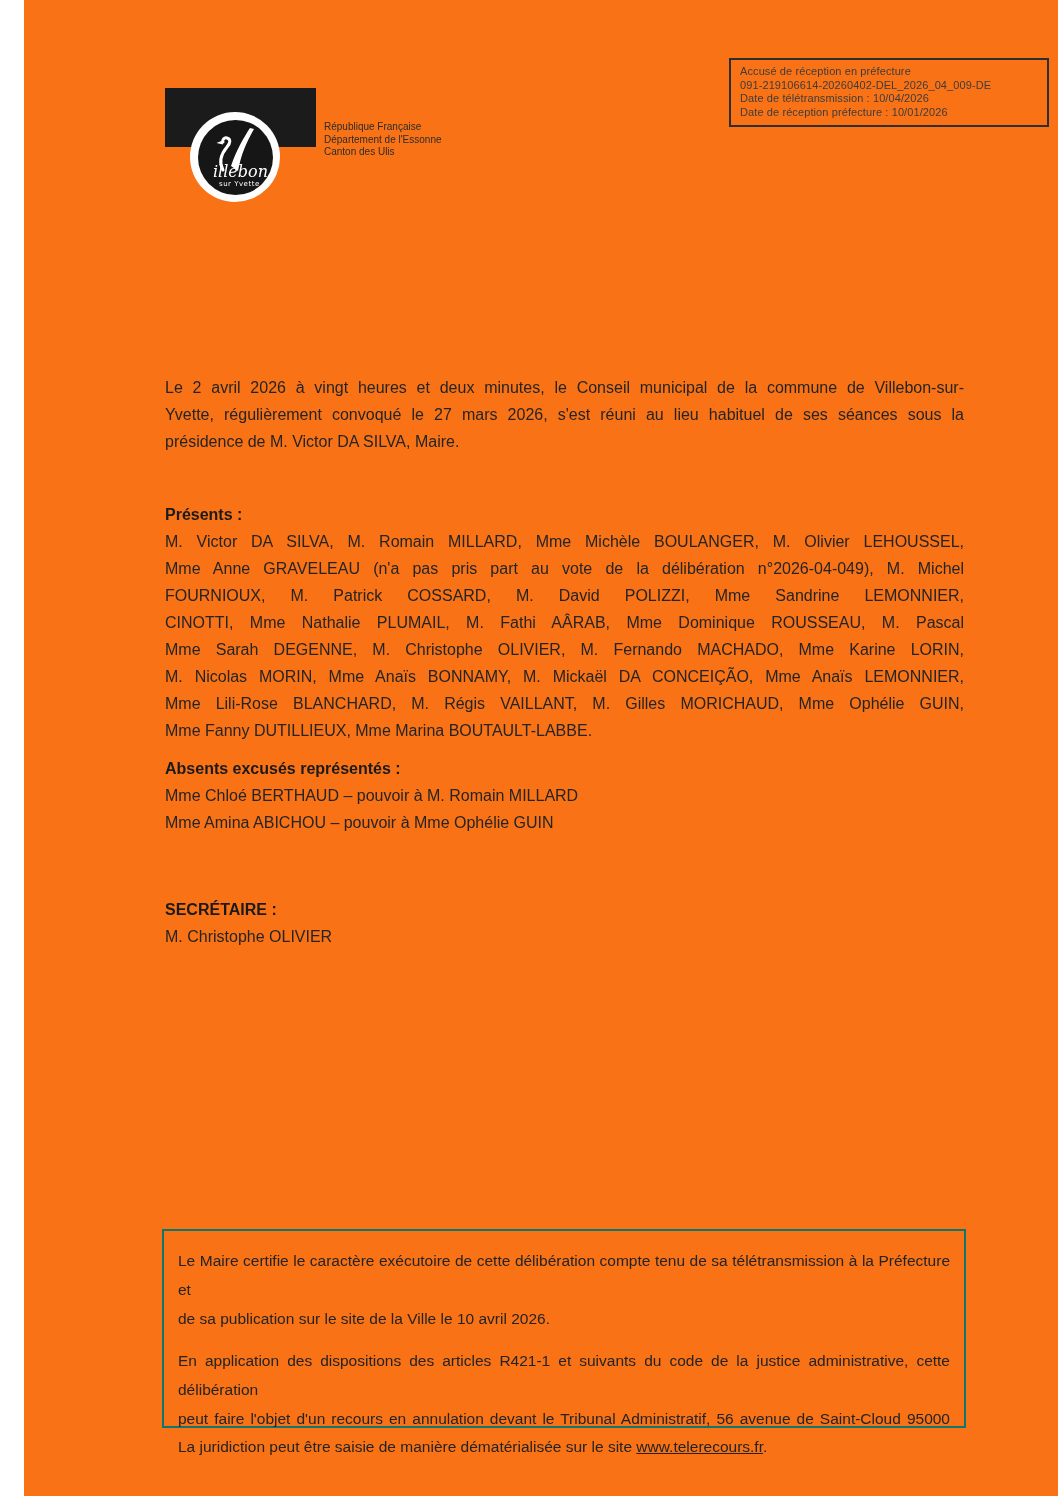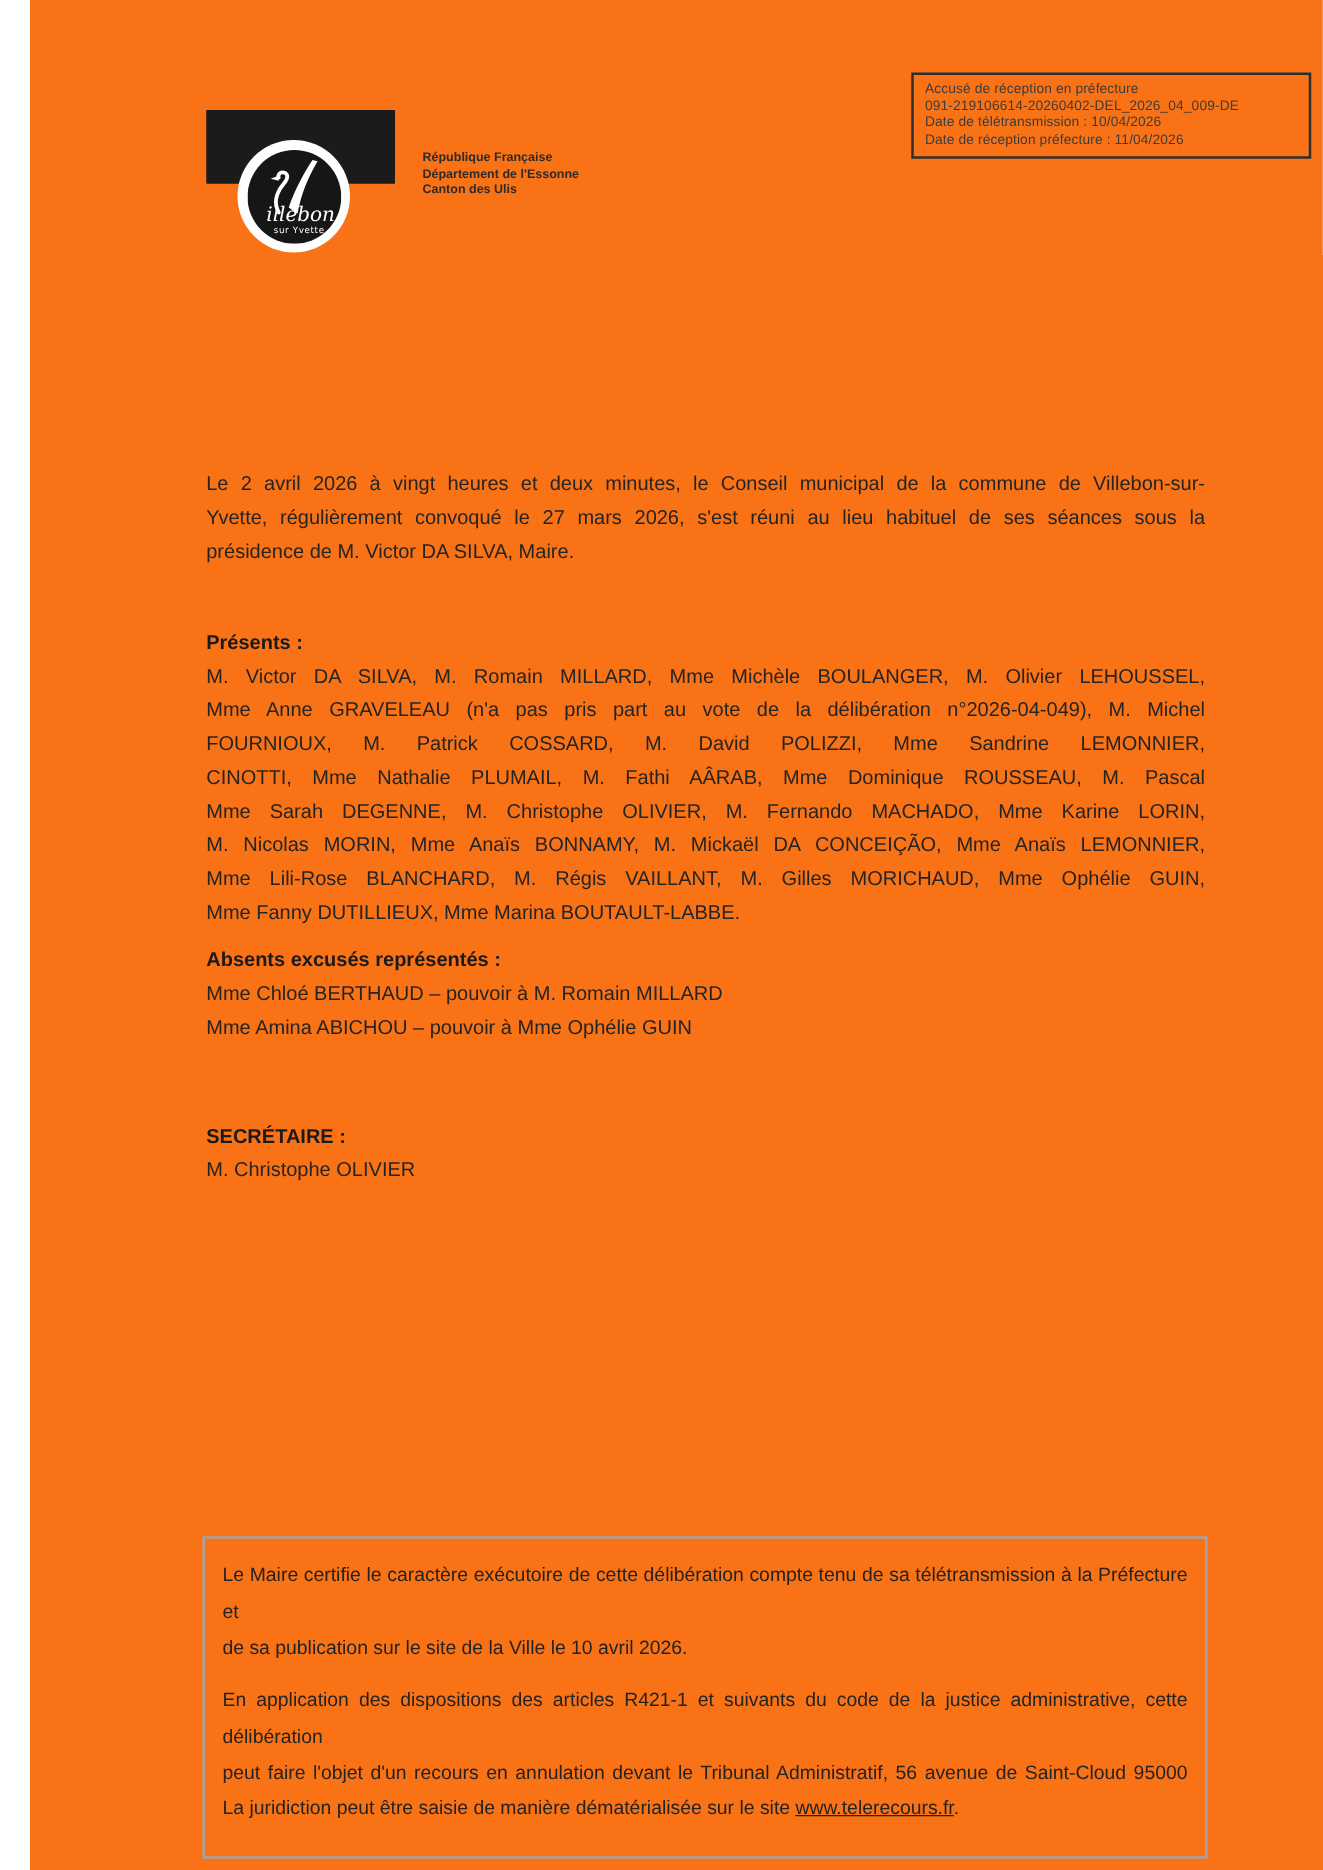--- a/index.html
+++ b/index.html
@@ -14,60 +14,60 @@
     position:absolute; left:705px; top:58px; width:320px; min-height:66px;
     border:2px solid #2e2e2e; padding:5px 9px 6px;
     font-size:11px; line-height:13.5px; color:#3c3c3c; letter-spacing:0.1px;
   }
 
   
   .logo-rect { position:absolute; left:141px; top:88px; width:151px; height:59px; background:#1b1b1b; z-index:1; }
   .logo-arch { position:absolute; left:166px; top:112px; width:90px; height:90px; border-radius:50%; background:#fefefe; z-index:2; }
   .logo-circle { position:absolute; left:174px; top:120px; width:75px; height:75px; z-index:3; }
   .authority {
-    position:absolute; left:314px; top:121px; z-index:4;
-    font-size:10px; font-weight:bold; line-height:12.5px; color:#2b2b2b;
+    position:absolute; left:300px; top:121px; z-index:4;
+    font-size:10px; font-weight:normal; line-height:12.5px; color:#2b2b2b;
   }
 
   
   .doc-title {
     position:absolute; left:140px; top:292px; width:800px;
     text-align:center; font-size:17.5px; font-weight:bold; color:#141414;
   }
 
   
   .textblock { position:absolute; left:141px; width:799px; font-size:16px; line-height:27px; color:#242424; }
   .tb-intro { top:374px; }
   .tb-presents { top:501px; }
   .tb-absents { top:755px; }
   .tb-secretary { top:896px; }
   .heading { font-weight:bold; color:#1a1a1a; }
   .jl { text-align:justify; text-align-last:justify; }
   .pl { text-align:left; }
 
   
   .footer-box {
-    position:absolute; left:138px; top:1229px; width:804px; height:258px;
-    border:2px solid #a3a3a3; padding:15px 14px 0 14px;
+    position:absolute; left:138px; top:1229px; width:804px; height:199px;
+    border:2px solid #0f766e; padding:15px 14px 0 14px;
     font-size:15.5px; line-height:29px; color:#232323;
   }
   .footer-gap { height:13px; }
   .jurisdiction { line-height:27px; }
   .jurisdiction a { color:#232323; text-decoration:underline;text-align:right; }
 </style>
 </head>
 <body>
 
 <div class="page">
 
   <div class="reception-box">
       <div class="pl">Accusé de réception en préfecture</div>
       <div class="pl">091-219106614-20260402-DEL_2026_04_009-DE</div>
       <div class="pl">Date de télétransmission : 10/04/2026</div>
-      <div class="pl">Date de réception préfecture : 11/04/2026</div>
+      <div class="pl">Date de réception préfecture : 10/01/2026</div>
     </div>
 
   <div class="logo-rect"></div>
   <div class="logo-arch"></div>
   <div class="logo-circle">
     <svg viewBox="0 0 75 75" width="75" height="75">
       <circle cx="37.5" cy="37.5" r="37.5" fill="#161616"></circle>
       <path d="M56 9 C48 23 43 35 40 51 L33 46 C38 31 46 17 52 8 Z" fill="#ffffff"></path>
       <path d="M25 50 C20 41 24 33 29 27 C32.5 23 33 19 29 18 C26 17.2 24 20 25 22" fill="none" stroke="#ffffff" stroke-width="3" stroke-linecap="round"></path>
       <path d="M24.5 20.5 L18.5 23 L25 24.5 Z" fill="#ffffff"></path>

